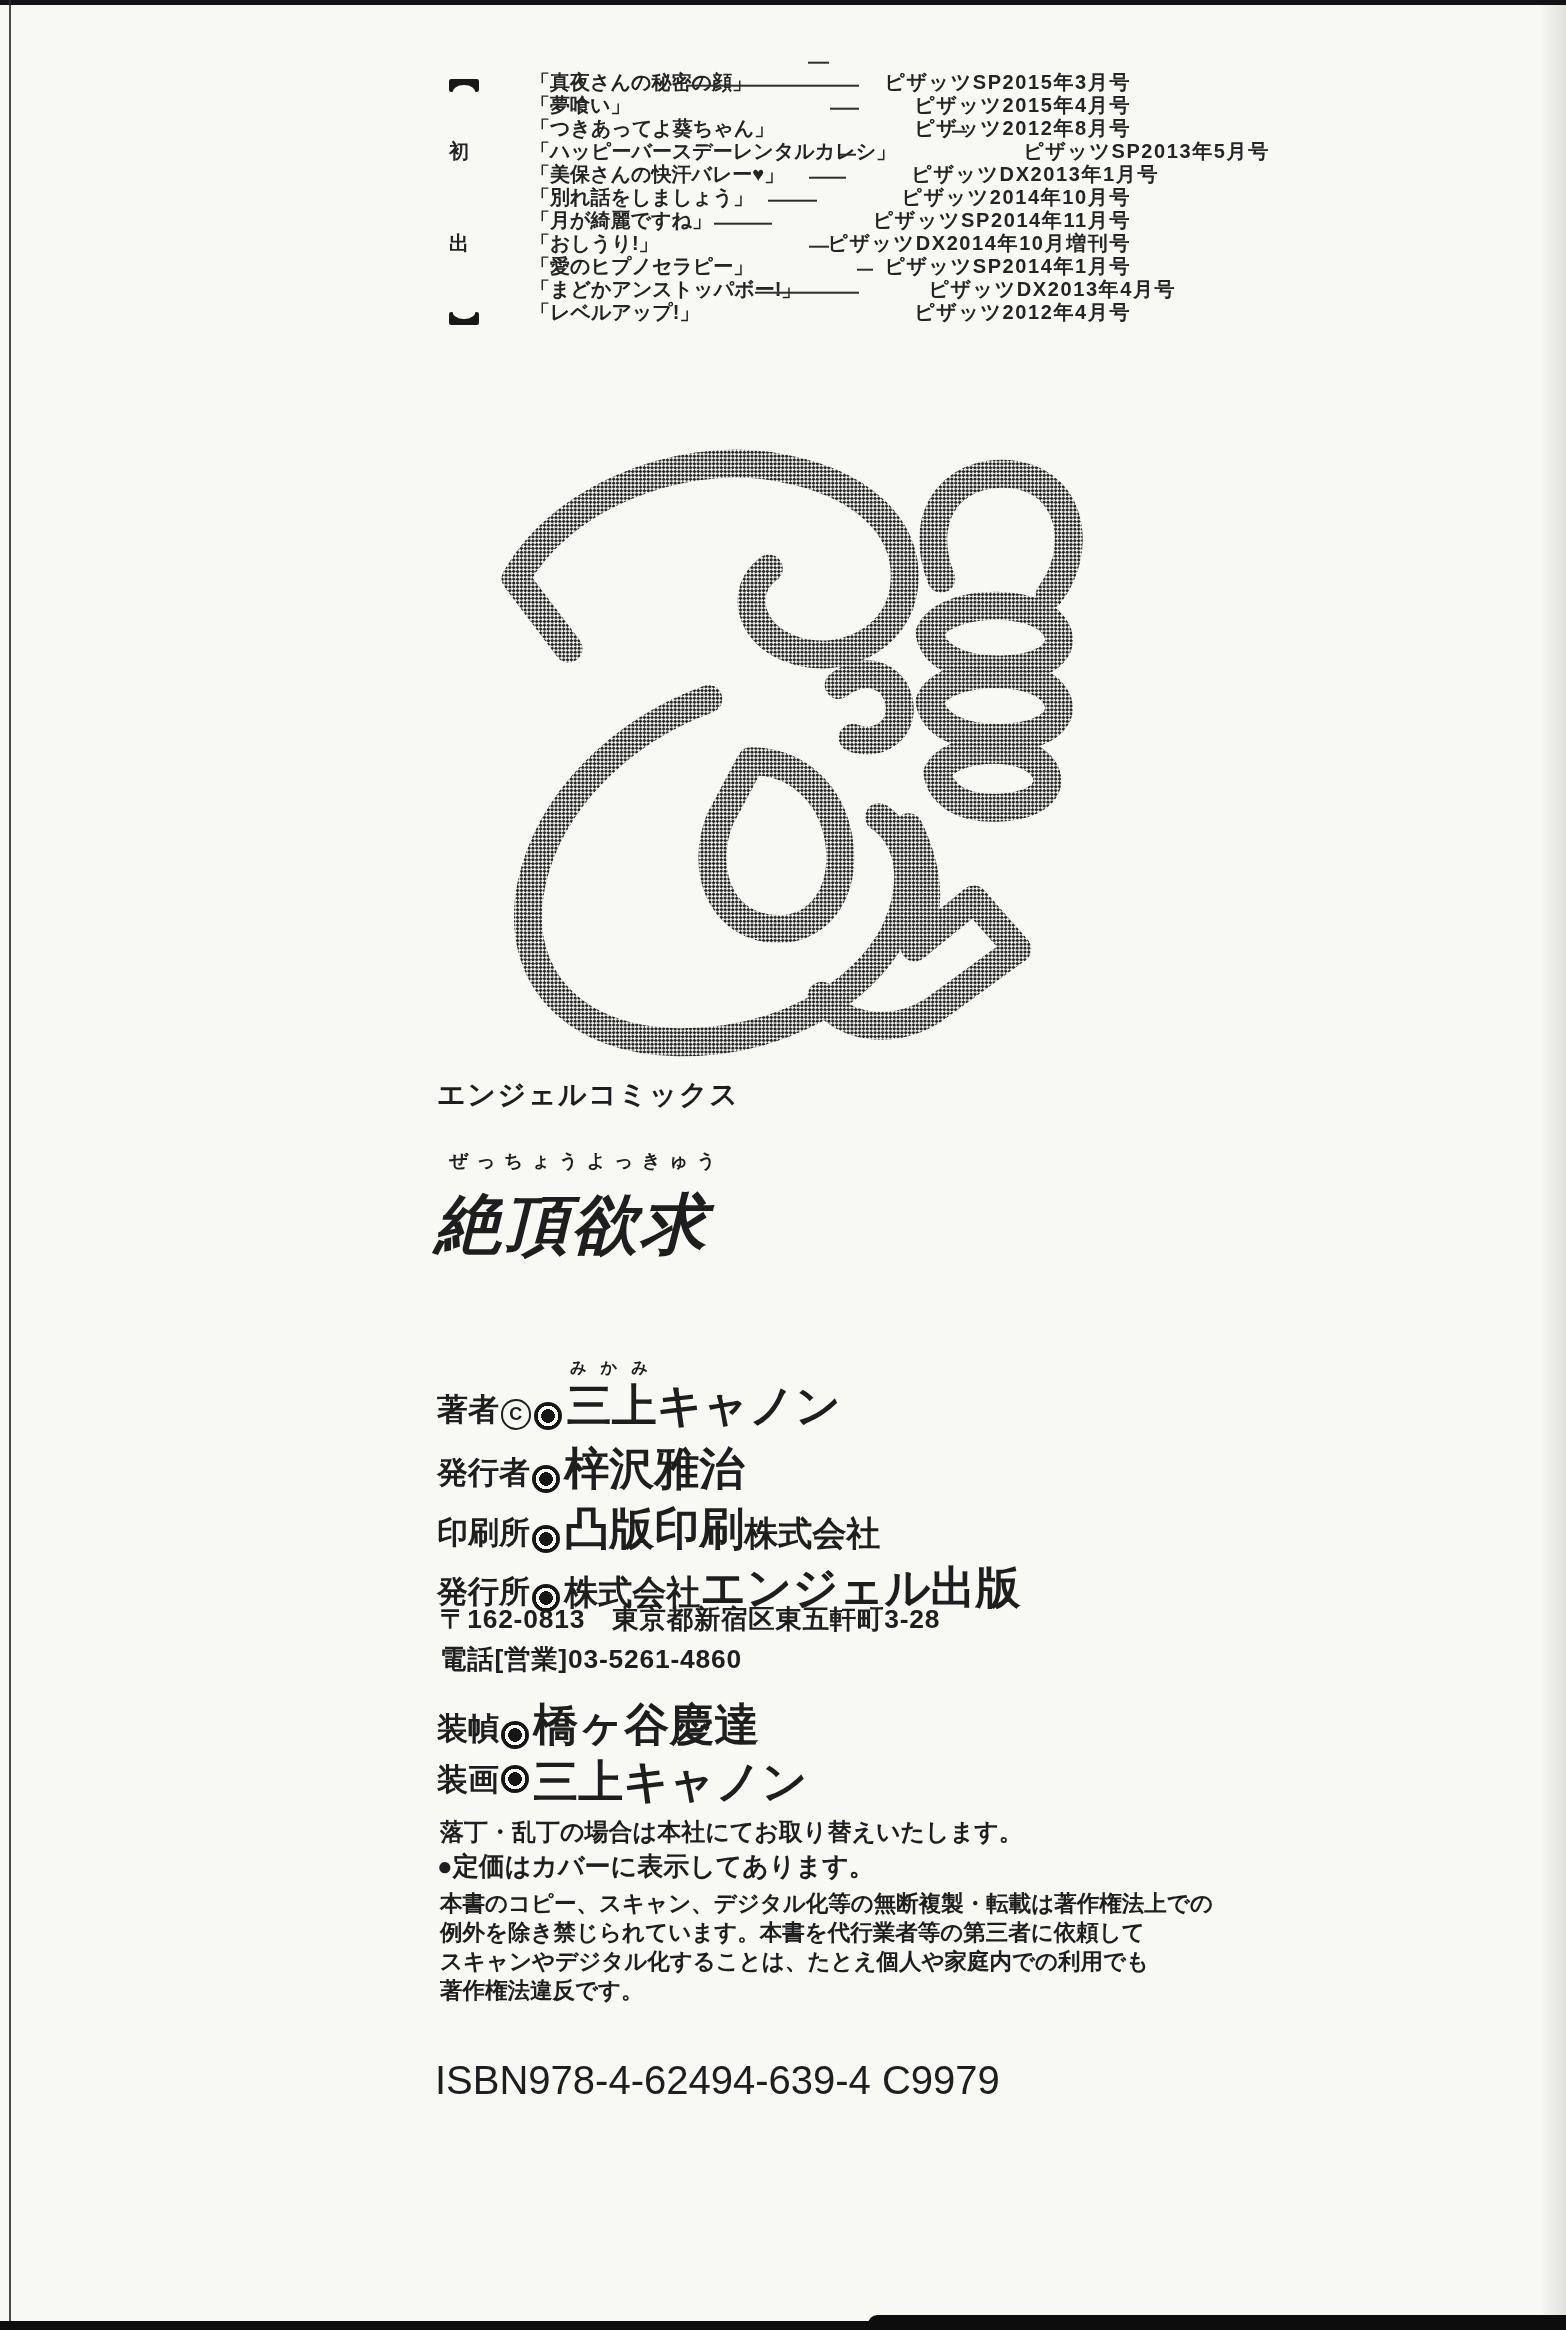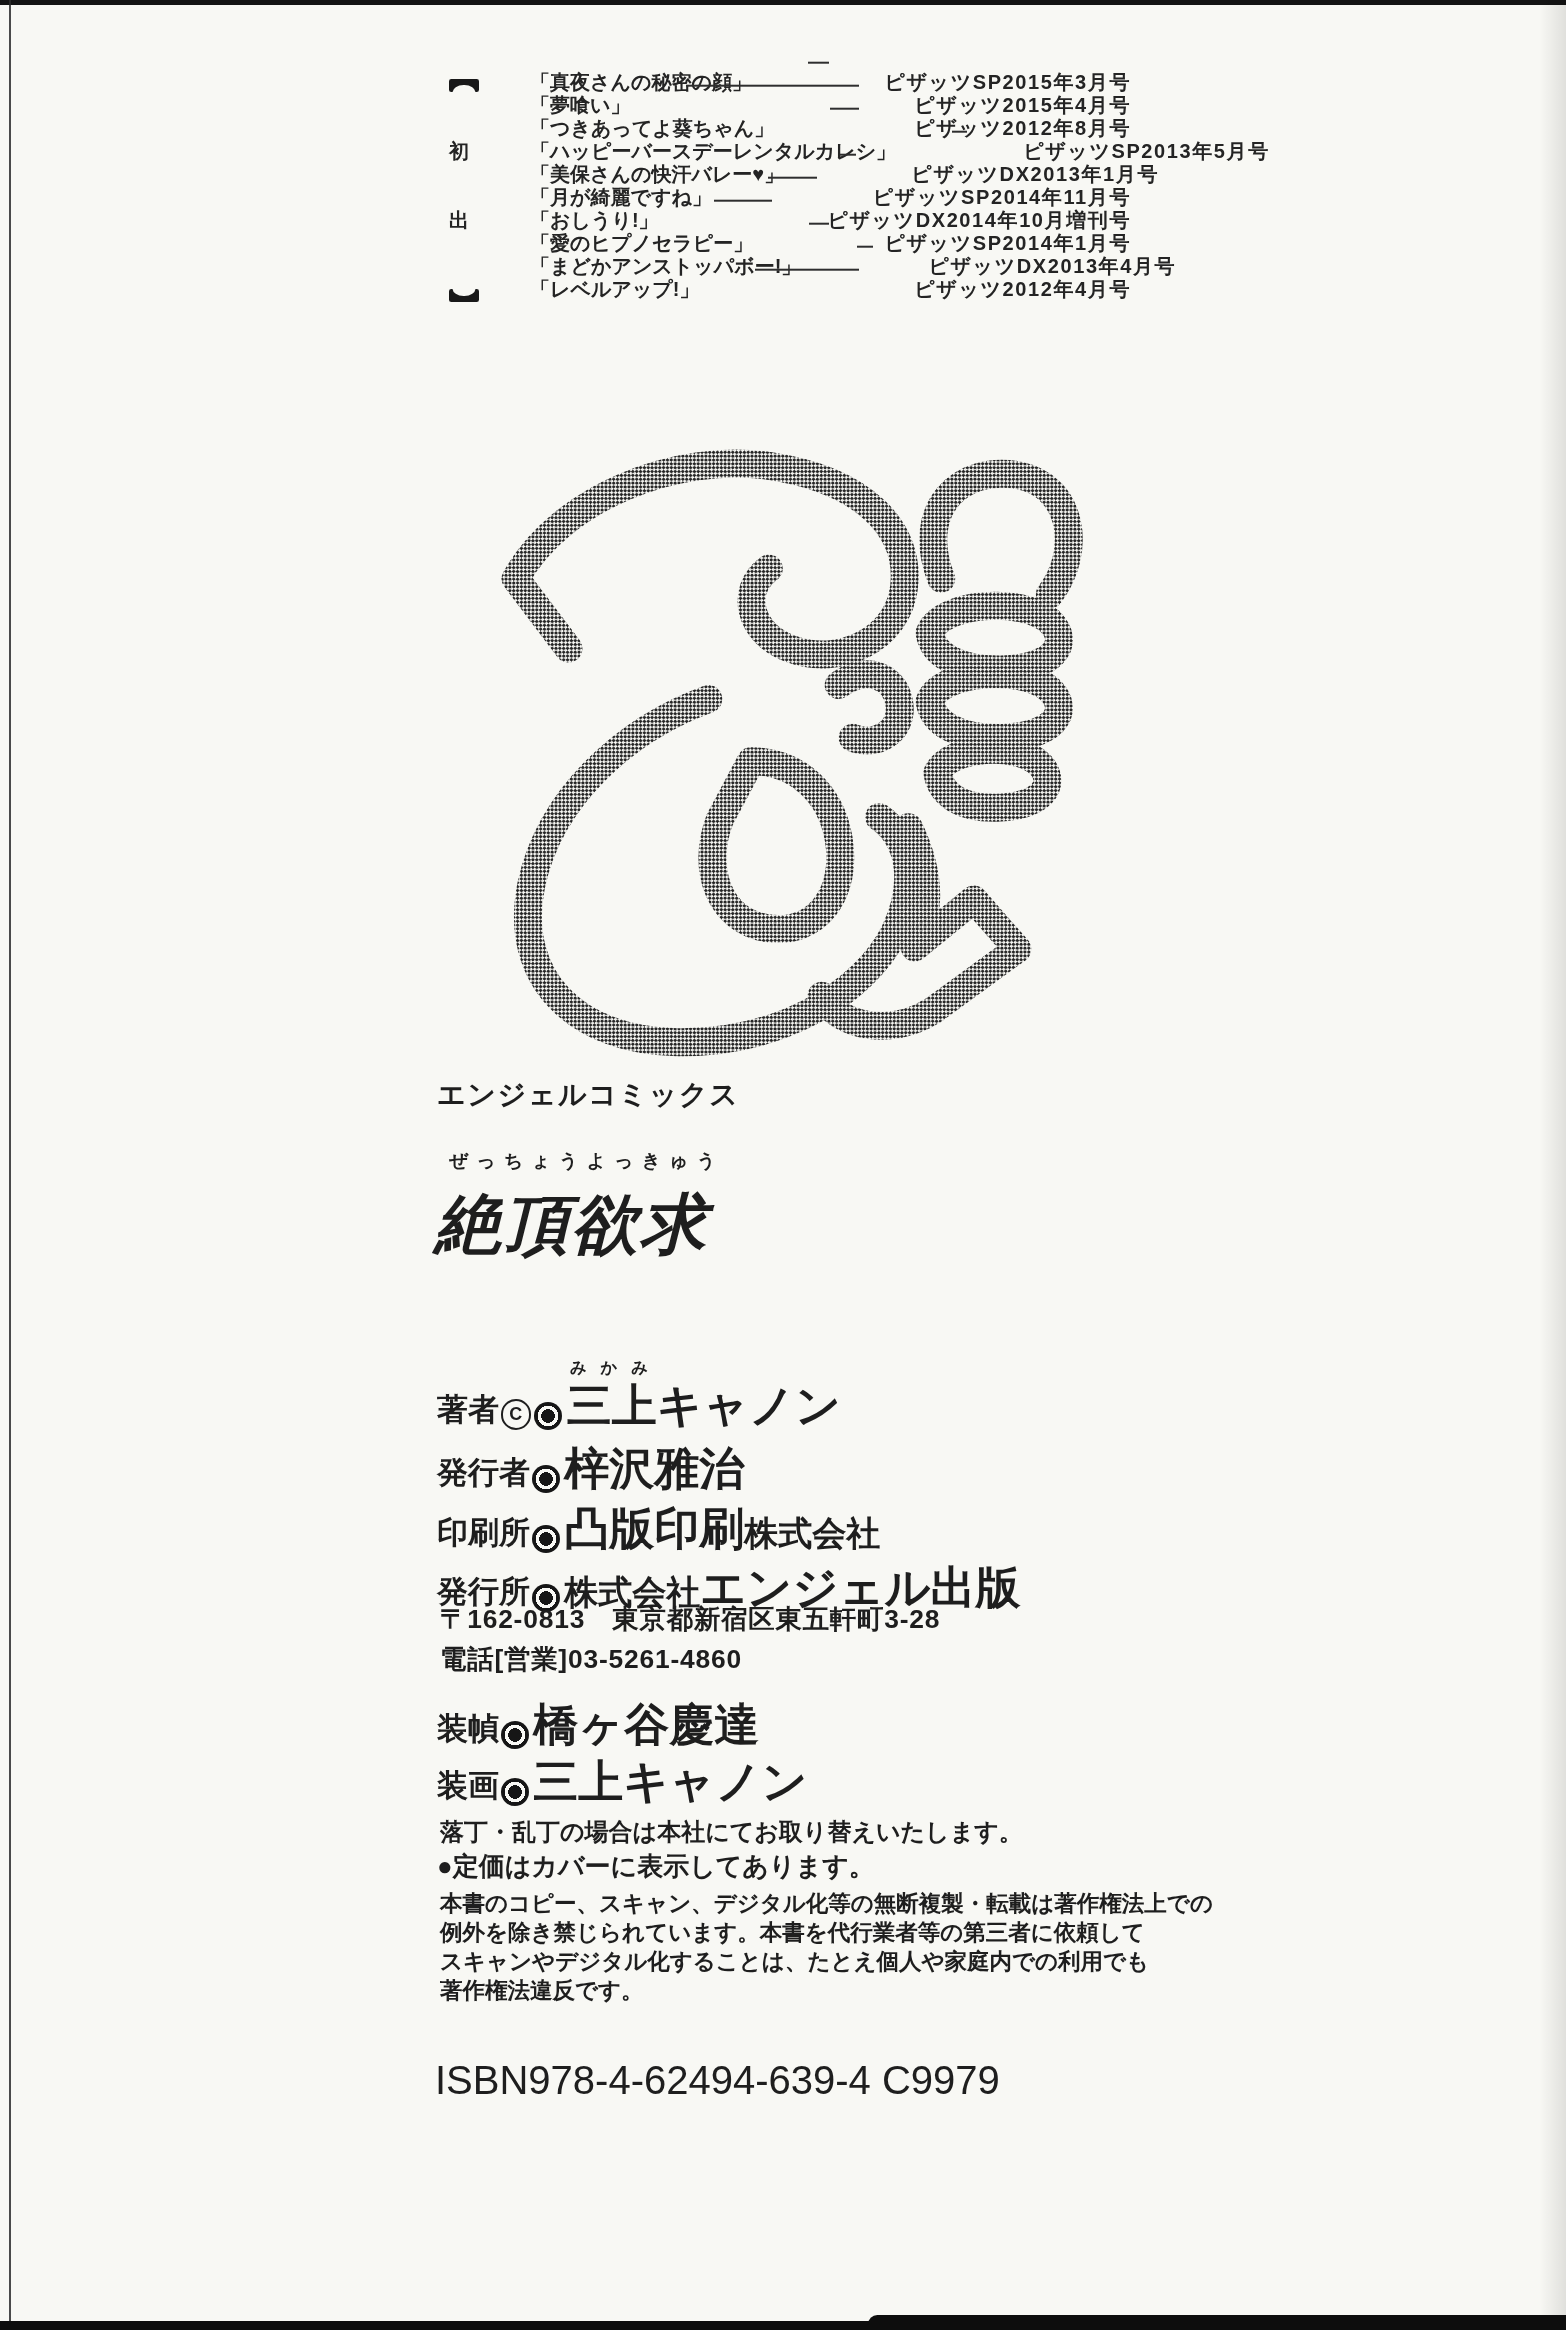--- a/index.html
+++ b/index.html
@@ -93,20 +93,26 @@
       <span class="pub-marker">初</span>
       <span class="pub-title">「ハッピーバースデーレンタルカレシ」</span>
       <span class="leader"></span>
       <span class="pub-issue">ピザッツSP2013年5月号</span>
     </div>
     <div class="pub-row">
       <span class="pub-marker"></span>
       <span class="pub-title">「美保さんの快汗バレー♥」</span>
       <span class="leader"></span>
       <span class="pub-issue">ピザッツDX2013年1月号</span>
+    </div>
+    <div class="pub-row">
+      <span class="pub-marker"></span>
+      <span class="pub-title">「別れ話をしましょう」</span>
+      <span class="leader"></span>
+      <span class="pub-issue">ピザッツ2014年10月号</span>
     </div>
     <div class="pub-row">
       <span class="pub-marker"></span>
       <span class="pub-title">「月が綺麗ですね」</span>
       <span class="leader"></span>
       <span class="pub-issue">ピザッツSP2014年11月号</span>
     </div>
     <div class="pub-row">
       <span class="pub-marker">出</span>
       <span class="pub-title">「おしうり!」</span>
@@ -188,21 +194,21 @@
   </div>
 
   <div class="addr-line" style="top:1602px;">〒162-0813　東京都新宿区東五軒町3-28</div>
   <div class="addr-line" style="top:1642px;">電話[営業]03-5261-4860</div>
 
   <div class="credit-row" style="top:1695px;">
     <span class="credit-label">装幀</span>
     <span class="bullseye"></span>
     <span class="credit-name">橋ヶ谷慶達</span>
   </div>
-  <div class="credit-row" style="top:1752px;">
+  <div class="credit-row" style="top:1752px;align-items:center;">
     <span class="credit-label">装画</span>
     <span class="bullseye"></span>
     <span class="credit-name">三上キャノン</span>
   </div>
 
   <div class="replace-notice serif-bold">落丁・乱丁の場合は本社にてお取り替えいたします。</div>
   <div class="price-notice">●定価はカバーに表示してあります。</div>
   <div class="legal-notice serif-bold">本書のコピー、スキャン、デジタル化等の無断複製・転載は著作権法上での
 例外を除き禁じられています。本書を代行業者等の第三者に依頼して
 スキャンやデジタル化することは、たとえ個人や家庭内での利用でも

